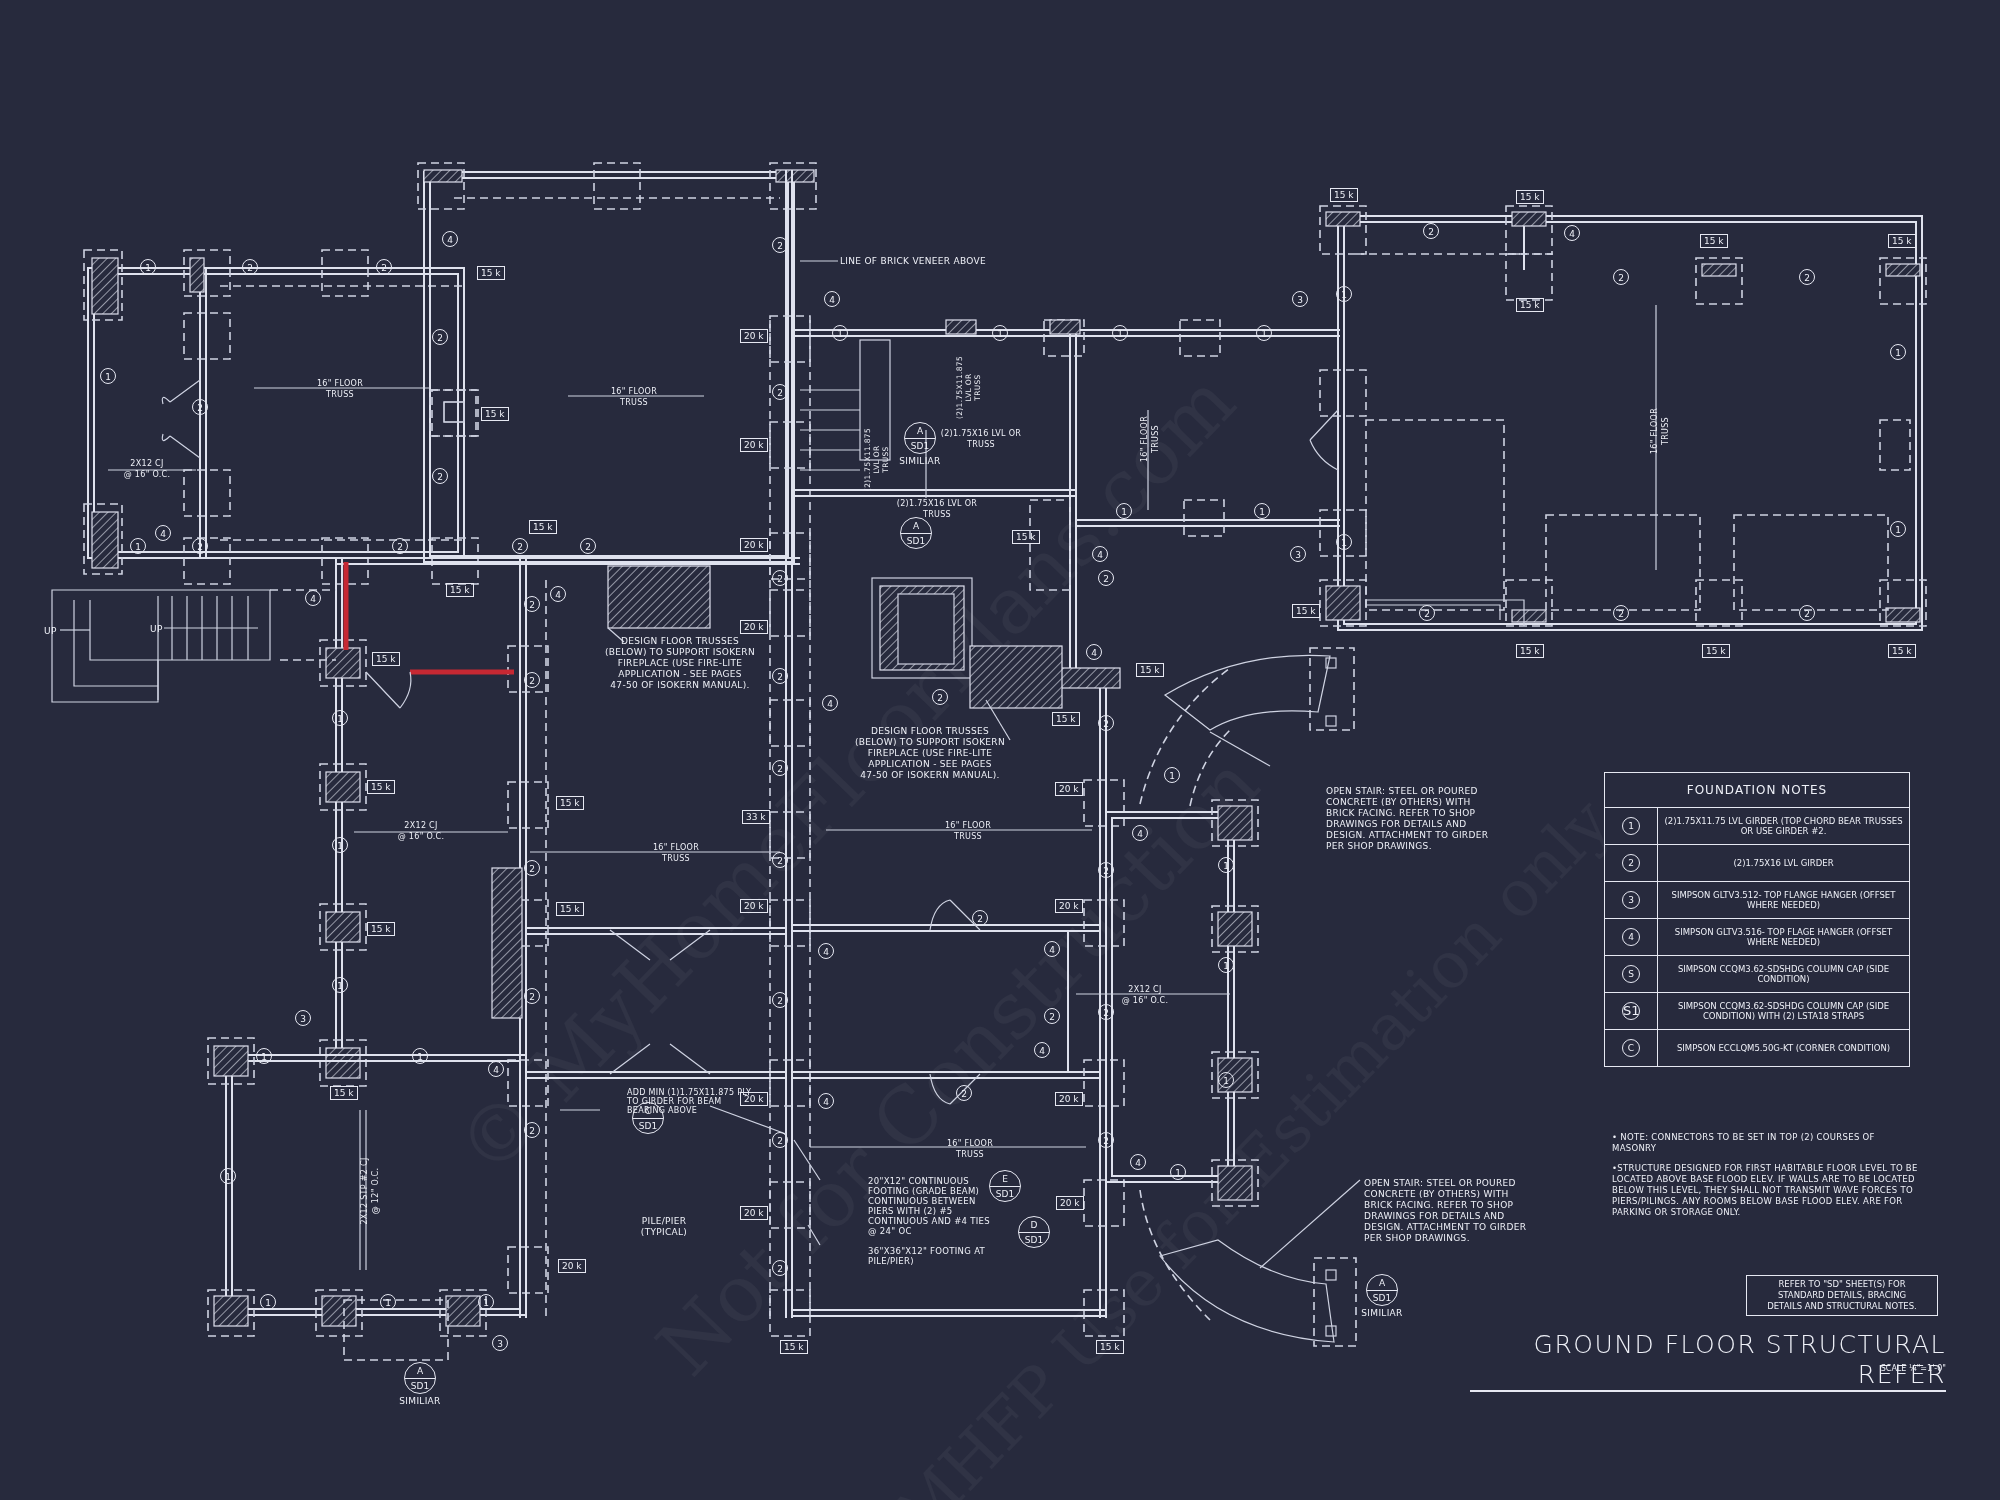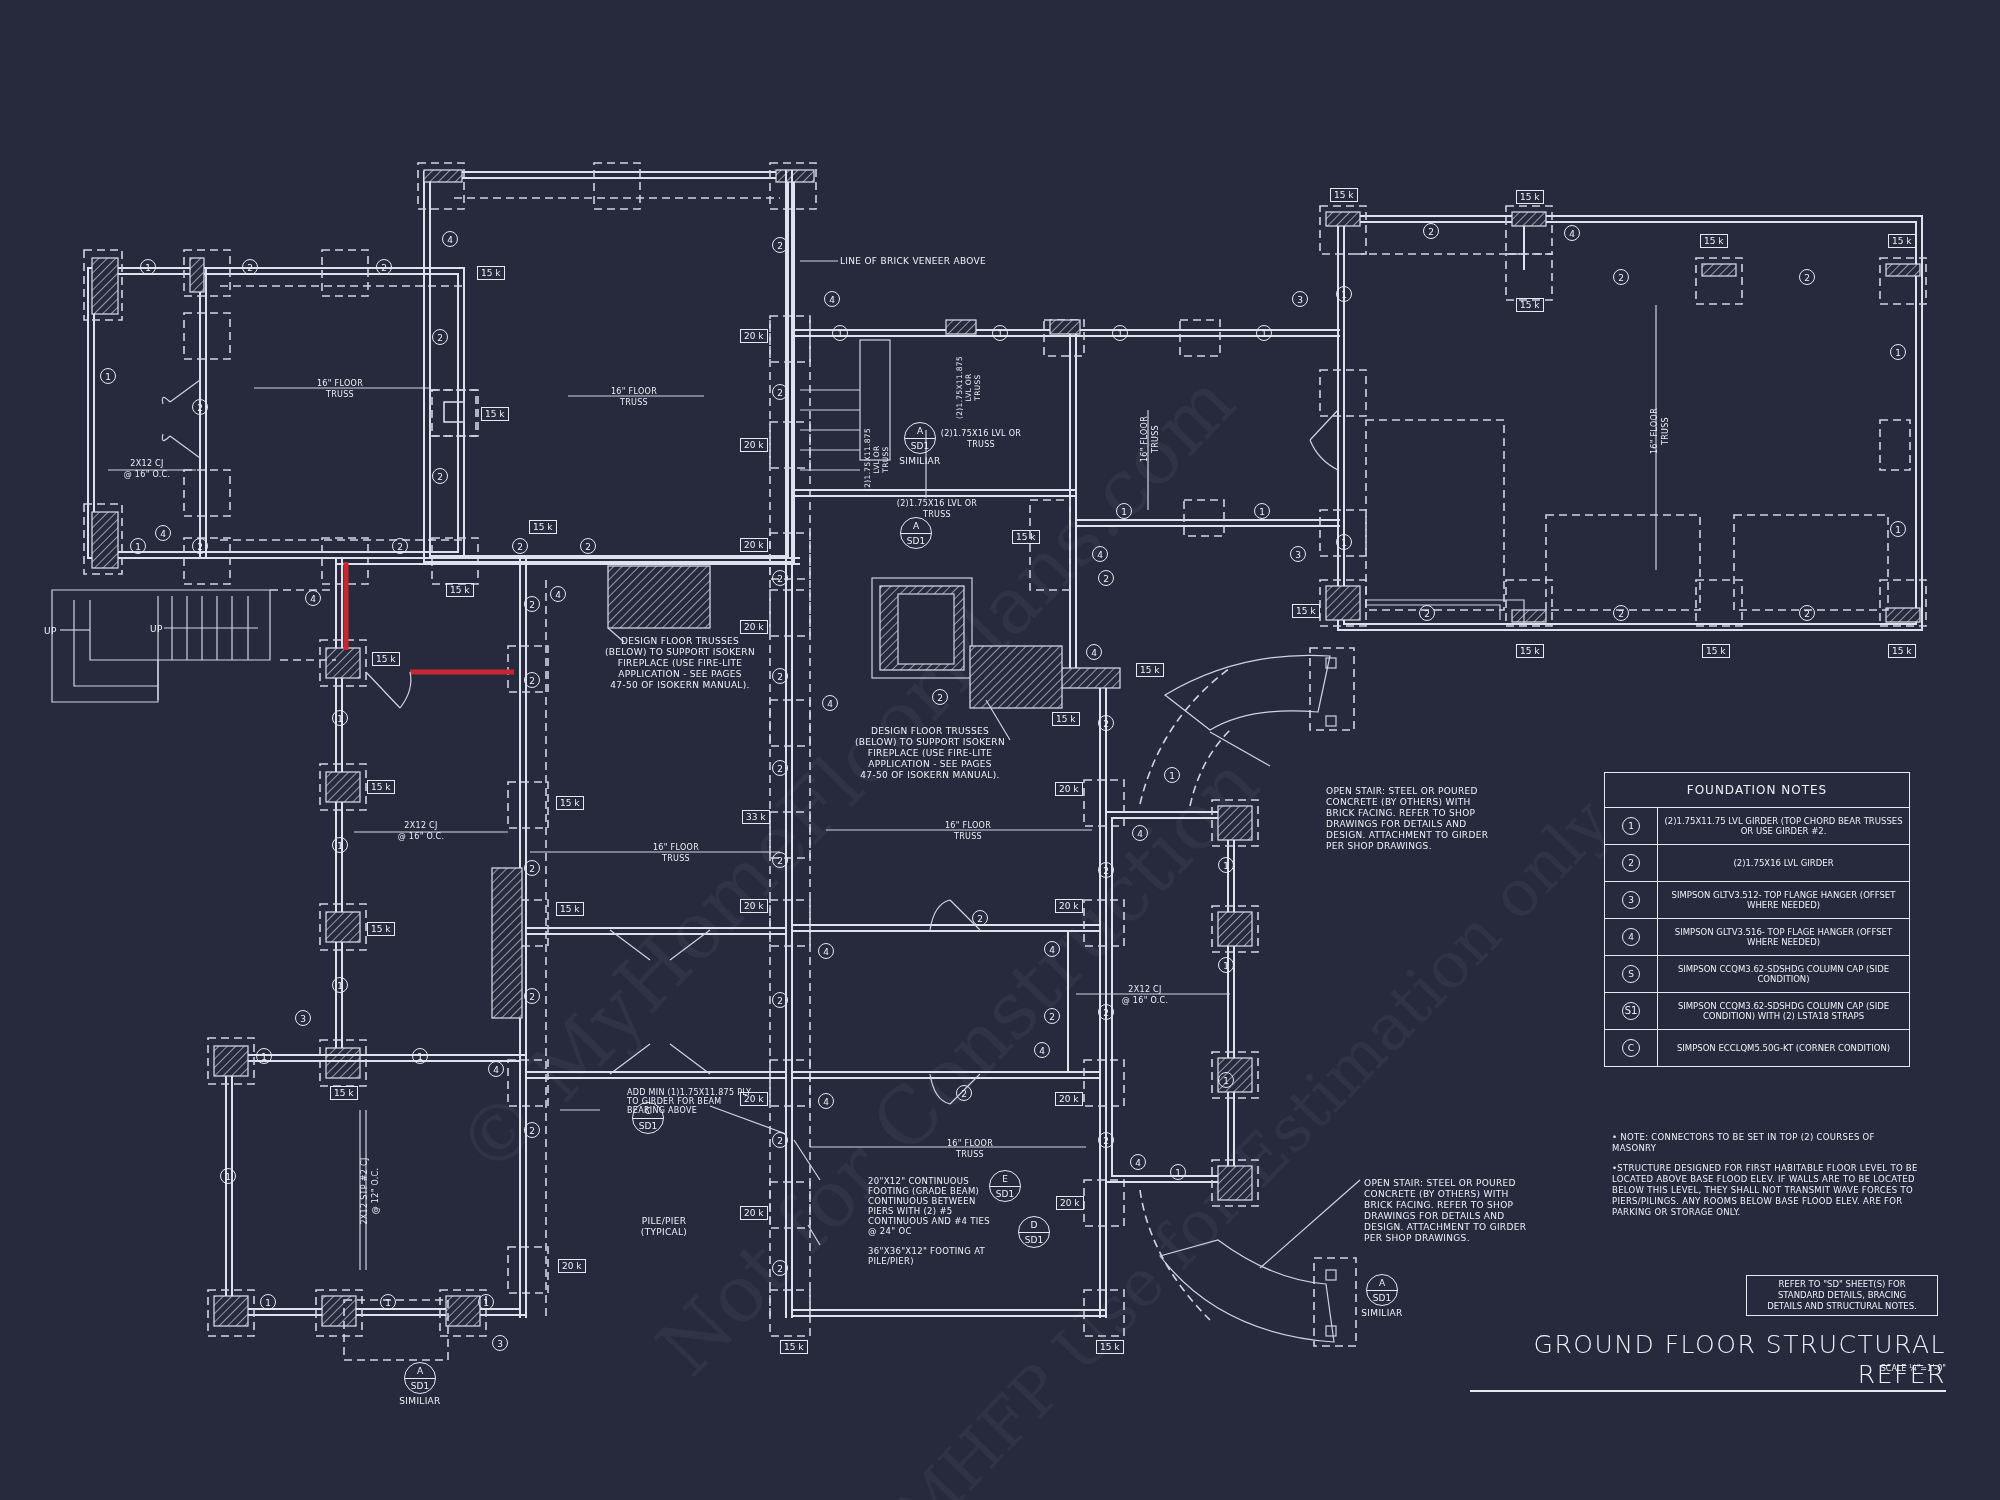--- a/index.html
+++ b/index.html
@@ -545,21 +545,21 @@
       </tr>
     <tr>
         <td class="mk"><span>4</span></td>
         <td>SIMPSON GLTV3.516- TOP FLAGE HANGER (OFFSET WHERE NEEDED)</td>
       </tr>
     <tr>
         <td class="mk"><span>S</span></td>
         <td>SIMPSON CCQM3.62-SDSHDG COLUMN CAP (SIDE CONDITION)</td>
       </tr>
     <tr>
-        <td class="mk"><span style="font-size:10px;">S1</span></td>
+        <td class="mk"><span style="font-size:13px;">S1</span></td>
         <td>SIMPSON CCQM3.62-SDSHDG COLUMN CAP (SIDE CONDITION) WITH (2) LSTA18 STRAPS</td>
       </tr>
     <tr>
         <td class="mk"><span>C</span></td>
         <td>SIMPSON ECCLQM5.50G-KT (CORNER CONDITION)</td>
       </tr>
   </tbody>
 </table>
 
 <div class="lbl" style="left:1612px;top:1132px;width:300px;font-size:8.5px;white-space:normal;">• NOTE: CONNECTORS TO BE SET IN TOP (2) COURSES OF MASONRY</div>

